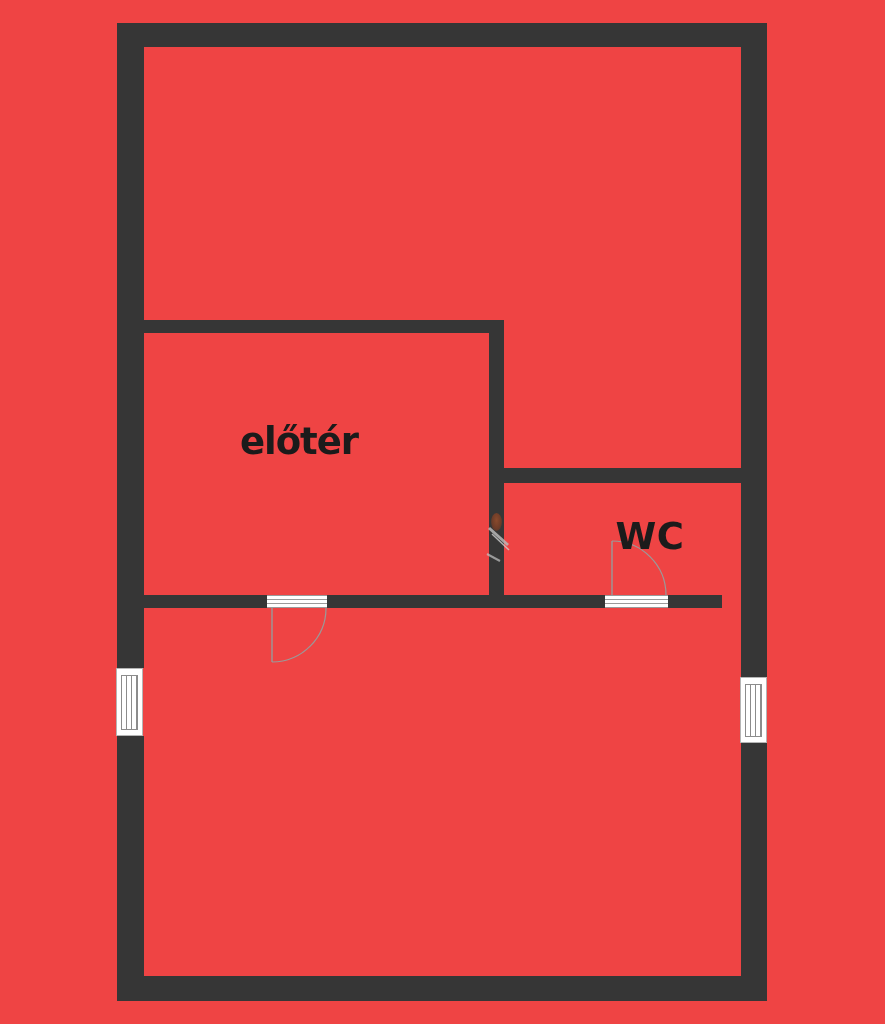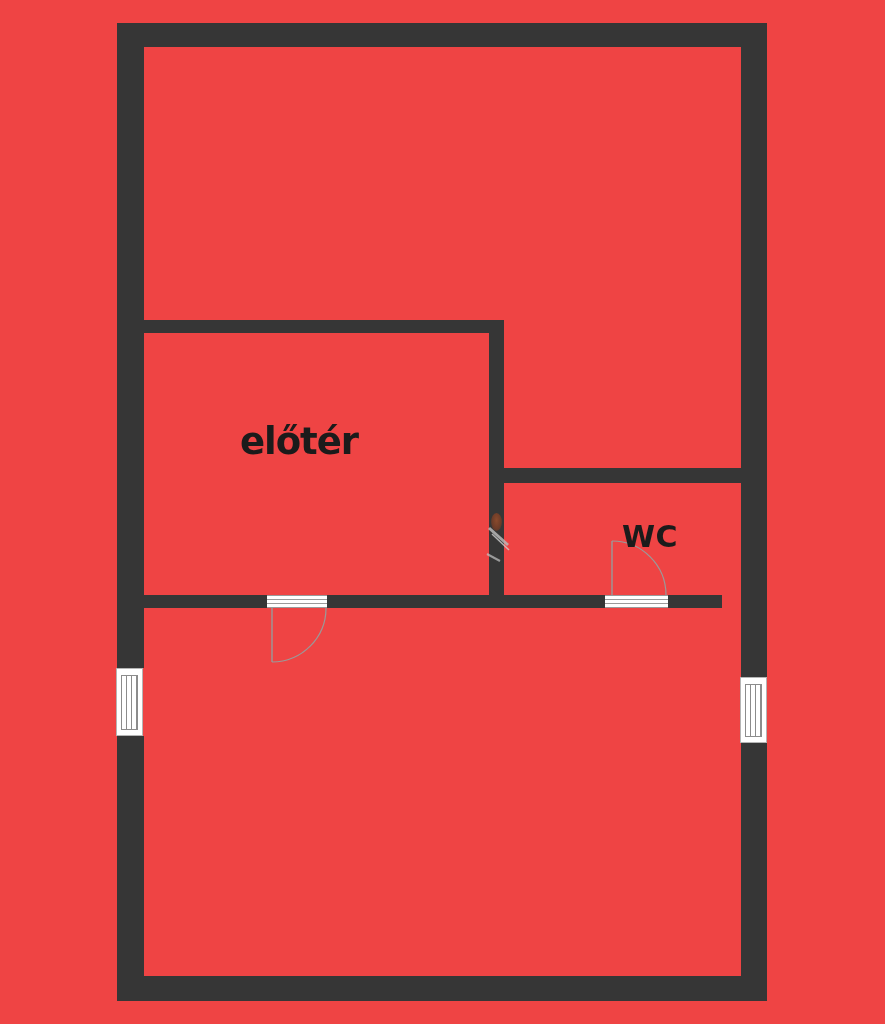--- a/index.html
+++ b/index.html
@@ -22,21 +22,21 @@
   .room-label {
     position: absolute;
     transform: translate(-50%, -50%);
     font-weight: 700;
     color: #1b1b1b;
     letter-spacing: -1px;
     white-space: nowrap;
     font-size: 37px;
   }
   .room-label.small {
-    font-size: 30px;
+    font-size: 37px;
     letter-spacing: 0.5px;
   }
   .threshold {
     position: absolute;
     height: 13px;
     background: repeating-linear-gradient(180deg,
       #9a9a9a 0px, #9a9a9a 1px,
       #ffffff 1px, #ffffff 4px);
     border-bottom: 1px solid #9a9a9a;
     box-sizing: border-box;

